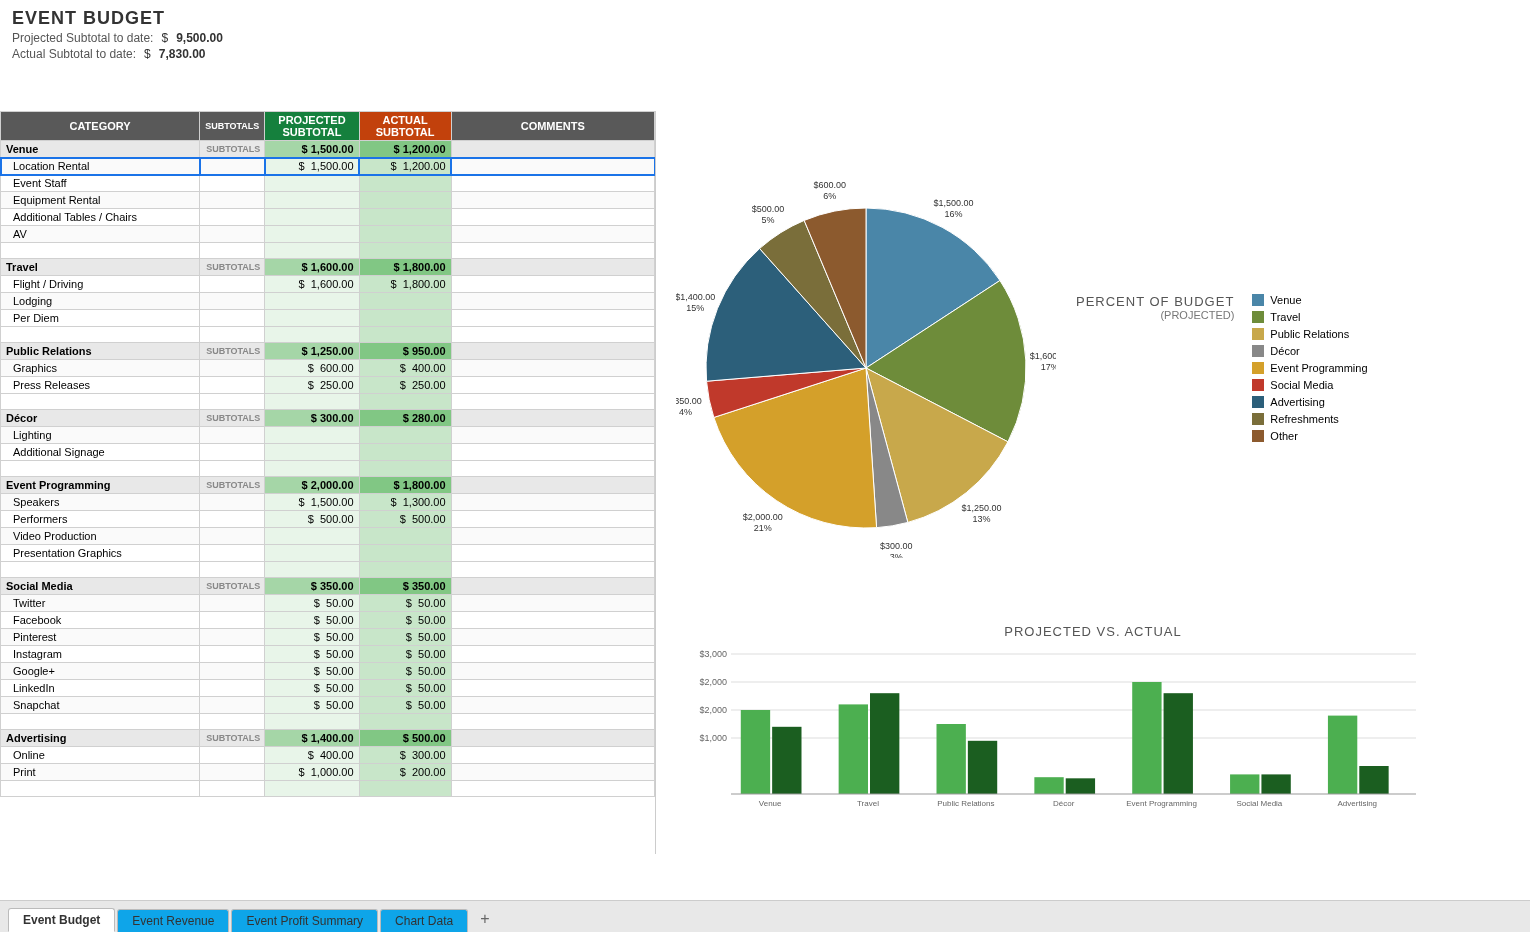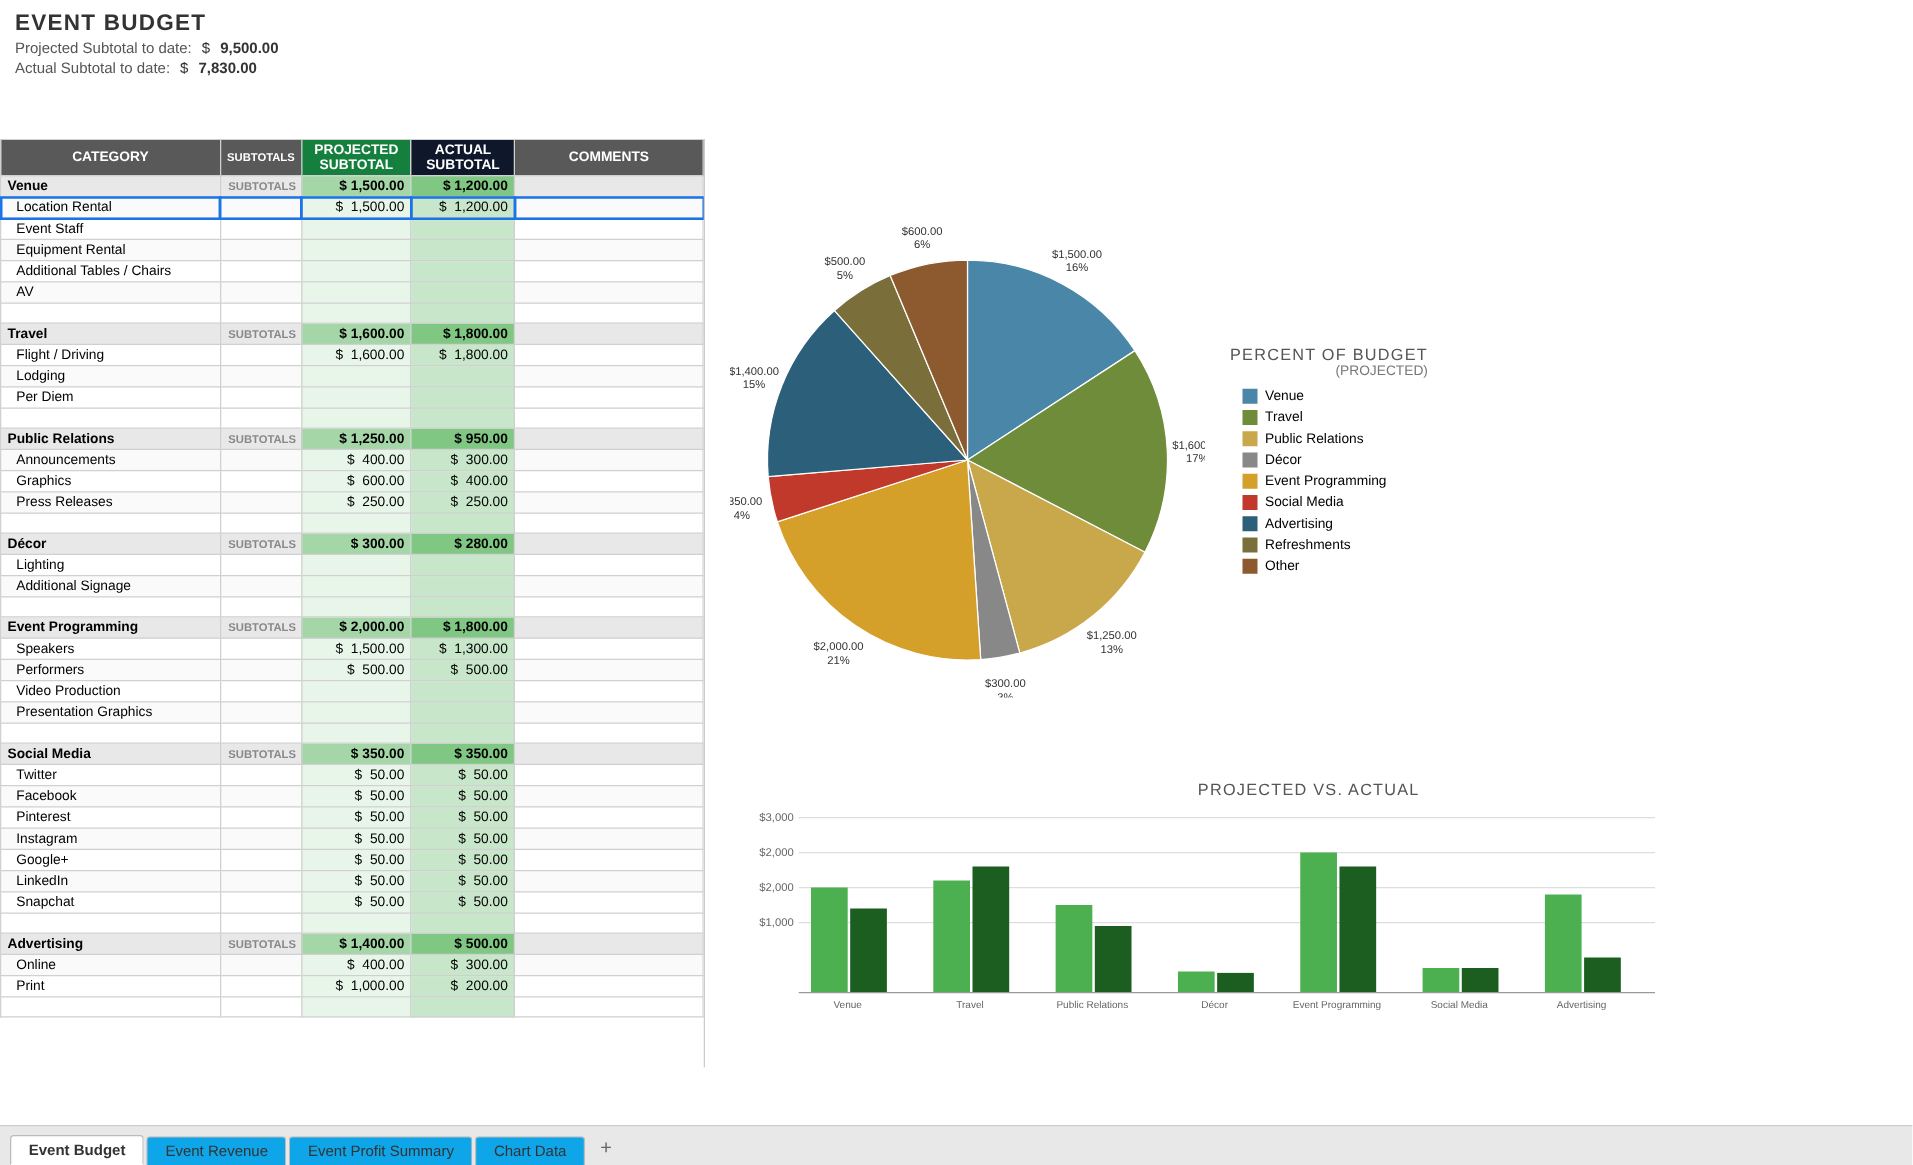--- a/index.html
+++ b/index.html
@@ -12,30 +12,30 @@
     .header h1 { font-size: 18px; font-weight: bold; color: #333; letter-spacing: 1px; }
     .subtitle-row { display: flex; gap: 8px; margin-top: 2px; align-items: center; }
     .subtitle-row .label { color: #555; }
     .subtitle-row .dollar { color: #333; }
     .subtitle-row .amount { font-weight: bold; color: #333; }
 
     
     .main-content { display: flex; flex: 1; overflow: hidden; }
 
     
-    .spreadsheet { width: 564px; flex-shrink: 0; overflow-y: auto; border-right: 1px solid #ccc; }
+    .spreadsheet { width: 656px; flex-shrink: 0; overflow-y: auto; border-right: 1px solid #ccc; }
 
     table { width: 100%; border-collapse: collapse; font-size: 11px; }
     th, td { border: 1px solid #d0d0d0; padding: 2px 5px; white-space: nowrap; }
 
     
     .col-header { background: #595959; color: #fff; text-align: center; font-weight: bold; font-size: 11px; text-transform: uppercase; }
     .col-category { width: 220px; }
     .col-proj { background: #15803d; color: #fff; text-align: center; font-weight: bold; }
-    .col-actual { background: #0f172a; color: #fff; text-align: center; font-weight: bold; }
+    .col-actual { background: #c2410c; color: #fff; text-align: center; font-weight: bold; }
 
     
     .subtotal-row td { background: #e8e8e8; font-weight: bold; }
     .subtotal-row .cat-name { font-weight: bold; }
     .subtotal-label { font-size: 9px; color: #888; text-align: right; padding-right: 4px; }
 
     
     .data-row td { background: #fff; }
     .data-row:nth-child(even) td { background: #fafafa; }
     .indent { padding-left: 12px; }
@@ -191,27 +191,20 @@
               <td></td>
             </tr>
             <tr class="subtotal-row">
     <td class="cat-name">Public Relations</td>
     <td class="subtotal-label">SUBTOTALS</td>
     <td class="proj-subtotal">$ 1,250.00</td>
     <td class="actual-subtotal">$ 950.00</td>
     <td></td>
   </tr>
             <tr class="data-row">
-      <td class="indent">Announcements</td>
-      <td></td>
-      <td class="proj-cell">$ &nbsp;400.00</td>
-      <td class="actual-cell">$ &nbsp;300.00</td>
-      <td></td>
-    </tr>
-            <tr class="data-row">
       <td class="indent">Graphics</td>
       <td></td>
       <td class="proj-cell">$ &nbsp;600.00</td>
       <td class="actual-cell">$ &nbsp;400.00</td>
       <td></td>
     </tr>
             <tr class="data-row">
       <td class="indent">Press Releases</td>
       <td></td>
       <td class="proj-cell">$ &nbsp;250.00</td>
@@ -435,21 +428,21 @@
                 <text x="91.922161914049" y="34.31847355454798" text-anchor="middle" font-size="9" fill="#333">$500.00</text>
                 <text x="91.922161914049" y="45.31847355454798" text-anchor="middle" font-size="9" fill="#333">5%</text>
               </g>
               <path d="M 190 190 L 128.16013291320758 42.43363920361847 A 160 160 0 0 1 189.99999999999997 30 Z" fill="#8c5a2e" stroke="#fff" stroke-width="1"></path>
               <g>
                 <text x="153.73046694892747" y="9.610086279035102" text-anchor="middle" font-size="9" fill="#333">$600.00</text>
                 <text x="153.73046694892747" y="20.6100862790351" text-anchor="middle" font-size="9" fill="#333">6%</text>
               </g>
             </svg>
         </div>
-        <div style="display:flex; flex-direction:column; gap:8px;">
+        <div style="display:flex; flex-direction:row; gap:8px;">
           <div class="pie-title">
             <h3>PERCENT OF BUDGET</h3>
             <p>(PROJECTED)</p>
           </div>
           <div class="legend" id="pie-legend">
           <div class="legend-item">
     <div class="legend-color" style="background:#4a86a8;"></div>
     <span>Venue</span>
   </div>
               <div class="legend-item">

